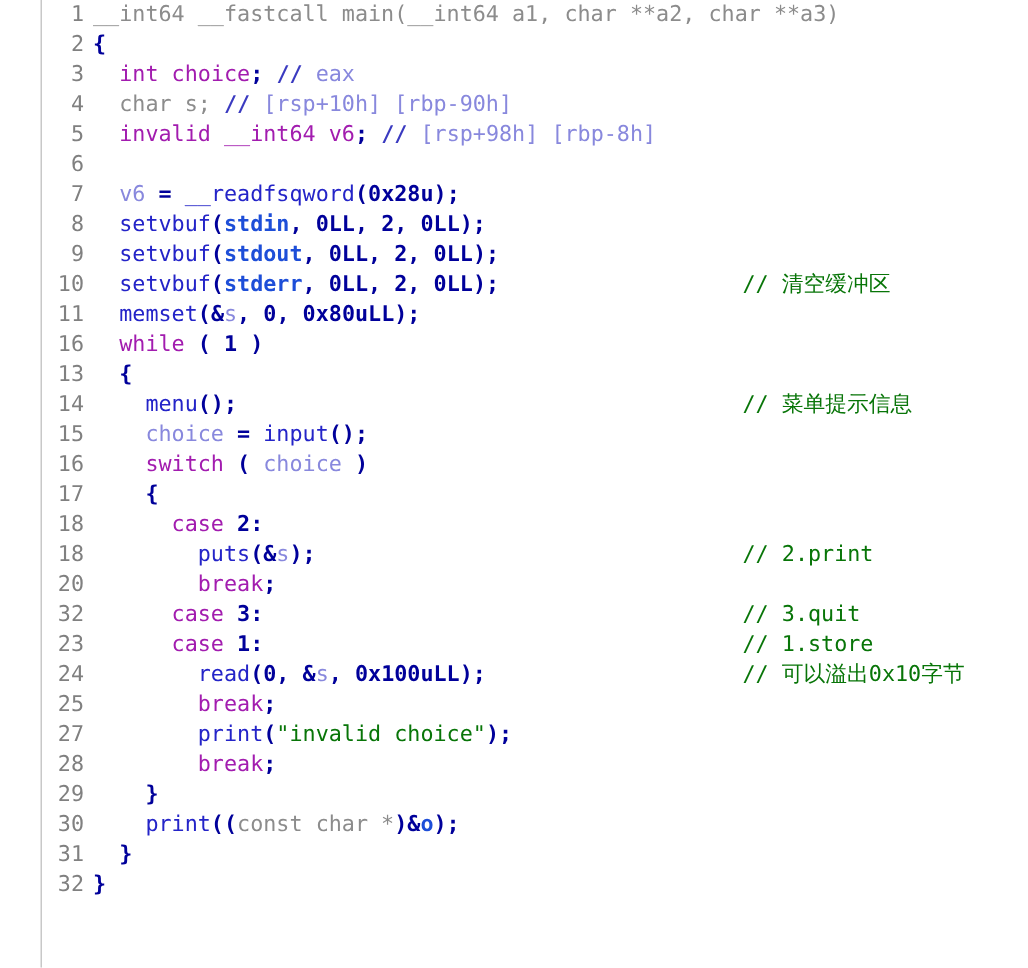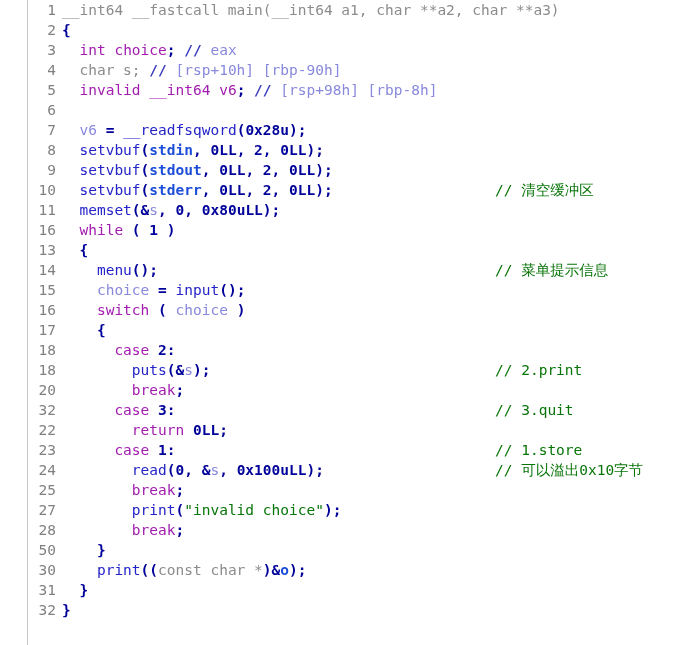--- a/index.html
+++ b/index.html
@@ -96,24 +96,23 @@
       <div class="code-line"><span class="lineno">16</span><span class="code-text"><span>  </span><span class="t-kw">while</span><span class="t-punct"> ( </span><span class="t-num">1</span><span class="t-punct"> )</span></span></div>
       <div class="code-line"><span class="lineno">13</span><span class="code-text"><span>  </span><span class="t-punct">{</span></span></div>
       <div class="code-line"><span class="lineno">14</span><span class="code-text"><span>    </span><span class="t-fn">menu</span><span class="t-punct">();</span></span><span class="trailing-comment">// 菜单提示信息</span></div>
       <div class="code-line"><span class="lineno">15</span><span class="code-text"><span>    </span><span class="t-var">choice</span><span class="t-punct"> = </span><span class="t-fn">input</span><span class="t-punct">();</span></span></div>
       <div class="code-line"><span class="lineno">16</span><span class="code-text"><span>    </span><span class="t-kw">switch</span><span class="t-punct"> ( </span><span class="t-var">choice</span><span class="t-punct"> )</span></span></div>
       <div class="code-line"><span class="lineno">17</span><span class="code-text"><span>    </span><span class="t-punct">{</span></span></div>
       <div class="code-line"><span class="lineno">18</span><span class="code-text"><span>      </span><span class="t-kw">case</span><span class="t-punct"> </span><span class="t-num">2</span><span class="t-punct">:</span></span></div>
       <div class="code-line"><span class="lineno">18</span><span class="code-text"><span>        </span><span class="t-fn">puts</span><span class="t-punct">(&amp;</span><span class="t-var">s</span><span class="t-punct">);</span></span><span class="trailing-comment">// 2.print</span></div>
       <div class="code-line"><span class="lineno">20</span><span class="code-text"><span>        </span><span class="t-kw">break</span><span class="t-punct">;</span></span></div>
       <div class="code-line"><span class="lineno">32</span><span class="code-text"><span>      </span><span class="t-kw">case</span><span class="t-punct"> </span><span class="t-num">3</span><span class="t-punct">:</span></span><span class="trailing-comment">// 3.quit</span></div>
-      <div class="code-line"><span class="lineno">22</span><span class="code-text"><span>        </span><span class="t-kw">return</span><span class="t-punct"> </span><span class="t-num">0LL</span><span class="t-punct">;</span></span></div>
       <div class="code-line"><span class="lineno">23</span><span class="code-text"><span>      </span><span class="t-kw">case</span><span class="t-punct"> </span><span class="t-num">1</span><span class="t-punct">:</span></span><span class="trailing-comment">// 1.store</span></div>
       <div class="code-line"><span class="lineno">24</span><span class="code-text"><span>        </span><span class="t-fn">read</span><span class="t-punct">(</span><span class="t-num">0</span><span class="t-punct">, &amp;</span><span class="t-var">s</span><span class="t-punct">, </span><span class="t-num">0x100uLL</span><span class="t-punct">);</span></span><span class="trailing-comment">// 可以溢出0x10字节</span></div>
       <div class="code-line"><span class="lineno">25</span><span class="code-text"><span>        </span><span class="t-kw">break</span><span class="t-punct">;</span></span></div>
       <div class="code-line"><span class="lineno">27</span><span class="code-text"><span>        </span><span class="t-fn">print</span><span class="t-punct">(</span><span class="t-str">"invalid choice"</span><span class="t-punct">);</span></span></div>
       <div class="code-line"><span class="lineno">28</span><span class="code-text"><span>        </span><span class="t-kw">break</span><span class="t-punct">;</span></span></div>
-      <div class="code-line"><span class="lineno">50</span><span class="code-text"><span>    </span><span class="t-punct">}</span></span></div>
+      <div class="code-line"><span class="lineno">29</span><span class="code-text"><span>    </span><span class="t-punct">}</span></span></div>
       <div class="code-line"><span class="lineno">30</span><span class="code-text"><span>    </span><span class="t-fn">print</span><span class="t-punct">((</span><span class="t-type">const char *</span><span class="t-punct">)&amp;</span><span class="t-plain">o</span><span class="t-punct">);</span></span></div>
       <div class="code-line"><span class="lineno">31</span><span class="code-text"><span>  </span><span class="t-punct">}</span></span></div>
       <div class="code-line"><span class="lineno">32</span><span class="code-text"><span class="t-punct">}</span></span></div>
     </div>
 </div>
 
 </body></html>

